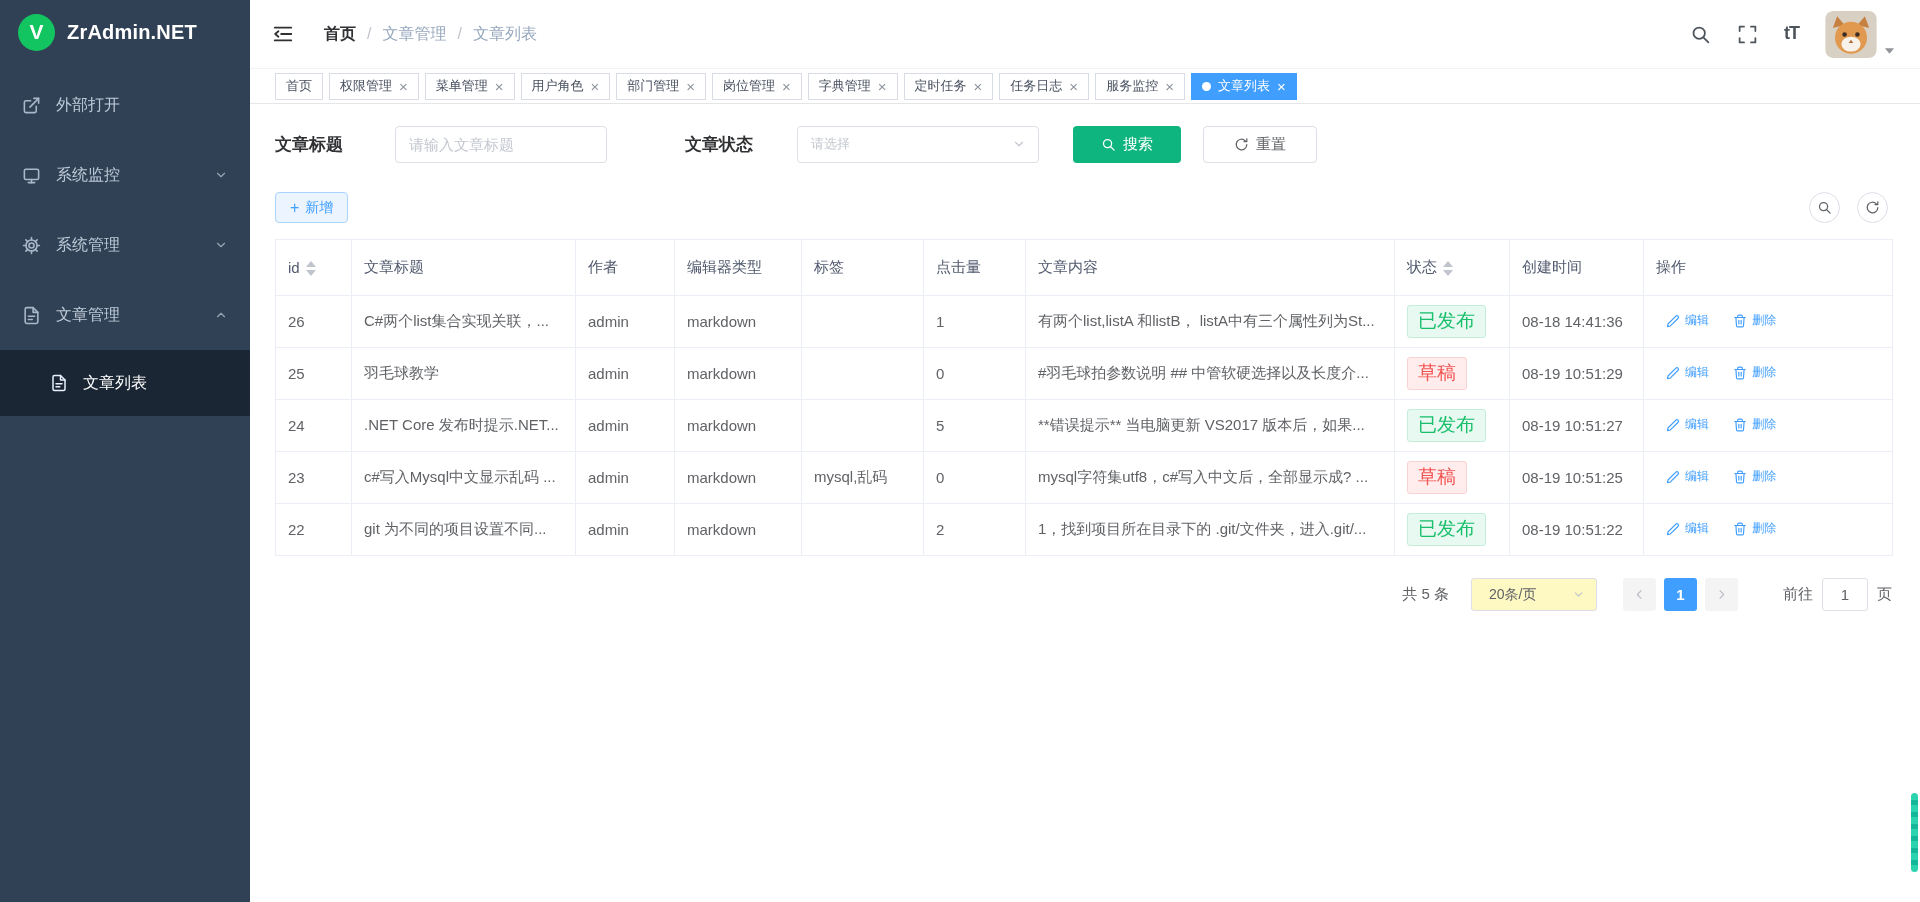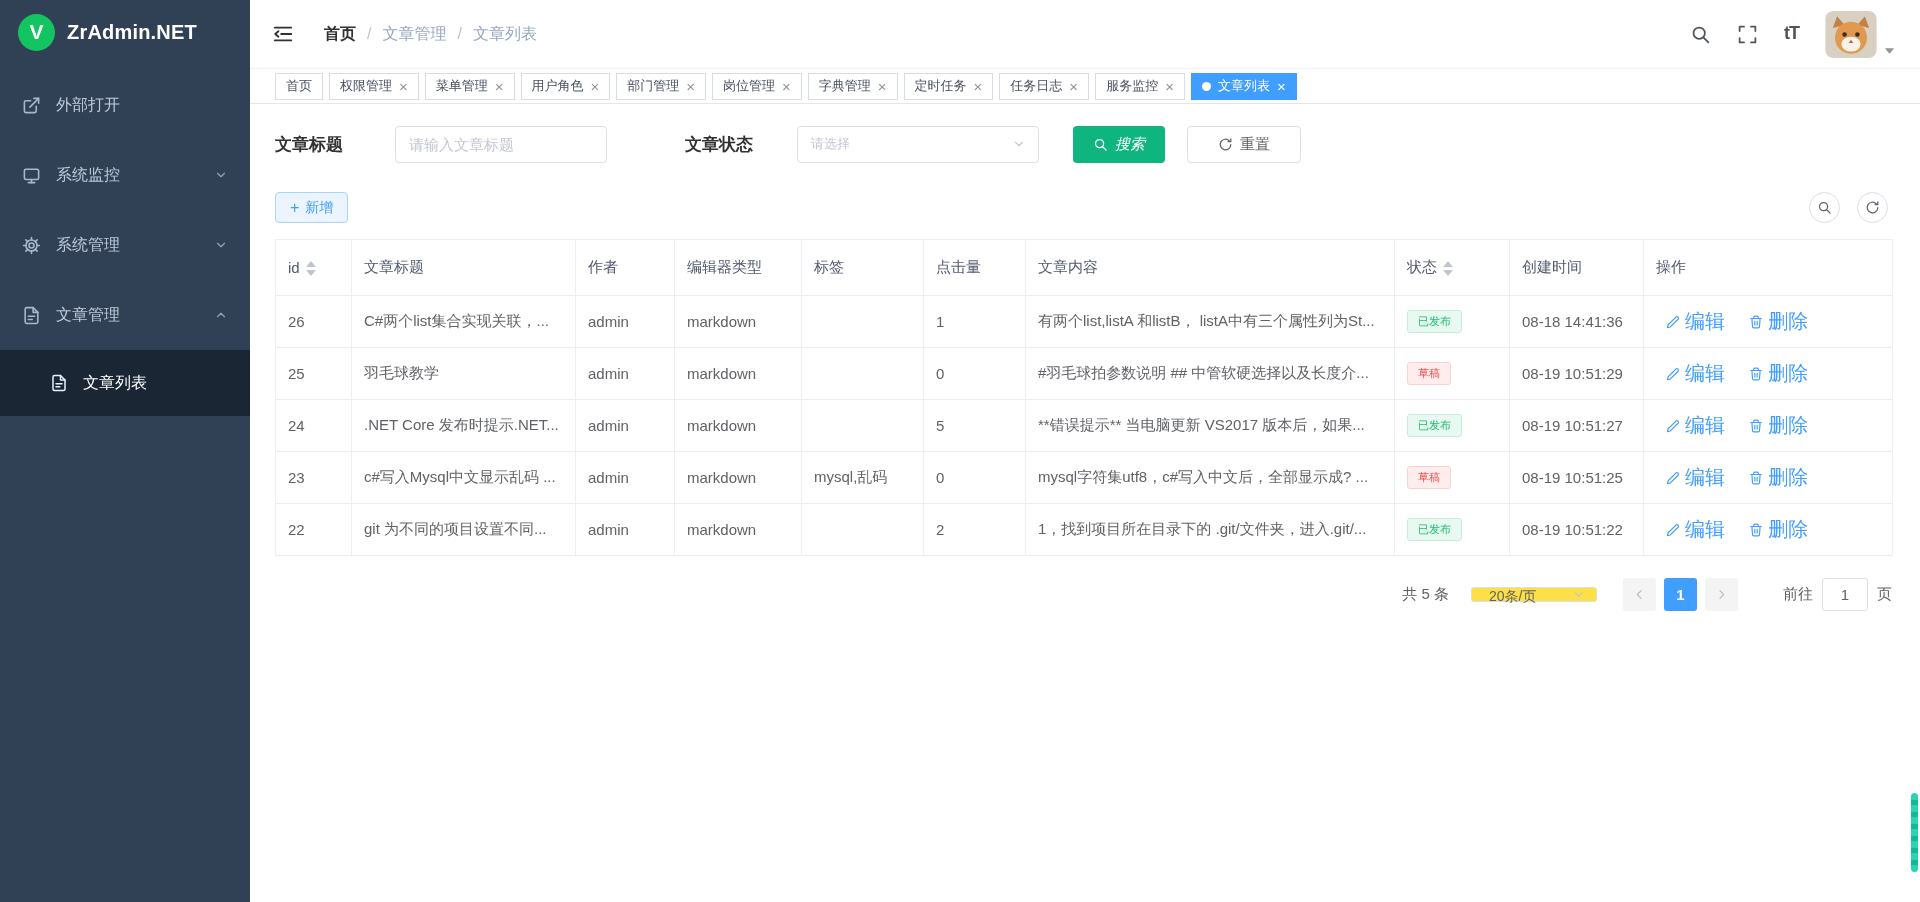--- a/index.html
+++ b/index.html
@@ -62,21 +62,21 @@
   .lab2{margin-left:78px; margin-right:44px;}
   .filter-input{width:212px; height:37px; border:1px solid #dcdfe6; border-radius:4px; padding:0 13px;
     font-size:15px; color:#606266; outline:none; font-family:inherit;}
   .filter-input::placeholder{color:#c3c7cf;}
   .select{width:242px; height:37px; border:1px solid #dcdfe6; border-radius:4px; padding:0 12px 0 13px;
     display:flex; align-items:center; justify-content:space-between; cursor:pointer; background:#fff;}
   .select-placeholder{color:#c3c7cf; font-size:13px;}
   .sel-chev{width:14px; height:14px; color:#c0c4cc;}
   .btn{display:inline-flex; align-items:center; gap:7px; height:37px; border-radius:4px; font-size:15px;
     cursor:pointer; font-family:inherit; border:1px solid transparent;}
-  .btn-search{margin-left:34px; padding:0 20px; background:var(--search-btn,#0fb57e); color:#fff; border:none;font-style:italic;}
+  .btn-search{margin-left:34px; padding:0 28px; background:var(--search-btn,#0fb57e); color:#fff; border:none;}
   .btn-reset{margin-left:22px; padding:0 30px; background:#fff; color:#606266; border:1px solid #dcdfe6;}
   .btn-ic{width:15px; height:15px;}
 
   
   .toolbar-row{display:flex; align-items:center; justify-content:space-between; margin-bottom:16px;}
   .btn-add{height:31px; padding:0 14px; display:inline-flex; align-items:center; gap:6px; font-size:14px;
     background:#ecf5ff; border:1px solid #a9d4ff; color:var(--primary,#409eff); border-radius:4px; cursor:pointer; font-family:inherit;}
   .btn-add .plus{font-size:16px; line-height:1;}
   .toolbar-right{display:flex; align-items:center; gap:17px; padding-right:4px;}
   .circle-btn{width:31px; height:31px; border-radius:50%; border:1px solid #dcdfe6; background:#fff; color:#5f6368;
@@ -87,34 +87,34 @@
   table.grid{width:1617px; border-collapse:collapse; table-layout:fixed; font-size:15px;}
   .grid th,.grid td{border:1px solid #ebeef5; padding:0 12px; text-align:left; vertical-align:middle;
     white-space:nowrap; overflow:hidden; text-overflow:ellipsis;}
   .grid th{height:56px; color:#515a6e; font-weight:normal; background:#fff;}
   .grid td{height:52px; color:#606266;}
   .c-center{text-align:center;}
   .sort{display:inline-flex; flex-direction:column; gap:3px; margin-left:6px; vertical-align:middle; cursor:pointer;}
   .sort i{width:0; height:0; border-left:5px solid transparent; border-right:5px solid transparent; display:block;}
   .sort .up{border-bottom:6px solid #c0c4cc;}
   .sort .down{border-top:6px solid #c0c4cc;}
-  .badge{display:inline-block; padding:4px 10px; border-radius:3px; font-size:11px; line-height:1.2;}
+  .badge{display:inline-block; padding:4px 10px; border-radius:3px; font-size:19px; line-height:1.2;}
   .badge.published{background:#e7f9f0; color:#19be6b; border:1px solid #c5eeda;}
   .badge.draft{background:#ffecec; color:#f25252; border:1px solid #fbd2d2;}
-  .op{display:inline-flex; align-items:center; gap:5px; color:var(--primary,#409eff); font-size:20px;
+  .op{display:inline-flex; align-items:center; gap:5px; color:var(--primary,#409eff); font-size:12px;
     cursor:pointer; margin:0 10px; text-decoration:none;}
   .op-ic{width:14px; height:14px; display:block;}
   .op-ic svg{width:14px; height:14px;}
 
   
   .pagination{display:flex; align-items:center; justify-content:flex-end; margin-top:22px; padding-bottom:24px;
     font-size:15px; color:#606266;}
   .pg-total{margin-right:22px;}
-  .page-size-select{width:126px; height:15px; border:1px solid #dcdfe6; border-radius:3px; background:#fde047;
-    display:flex; align-items:flex-start; justify-content:space-between; padding:0 10px 0 17px; font-size:14px;
+  .page-size-select{width:126px; height:33px; border:1px solid #dcdfe6; border-radius:3px; background:#fef9c3;
+    display:flex; align-items:center; justify-content:space-between; padding:0 10px 0 17px; font-size:14px;
     color:#606266; cursor:pointer; margin-right:26px;}
   .pager-btn{width:33px; height:33px; border:none; border-radius:3px; background:#f4f4f5; color:#b8bcc3;
     display:flex; align-items:center; justify-content:center; cursor:pointer;}
   .pager-btn svg{width:13px; height:13px;}
   .pager-num{width:33px; height:33px; border:none; border-radius:3px; margin:0 8px; font-size:15px; font-weight:600;
     display:flex; align-items:center; justify-content:center; cursor:pointer; font-family:inherit;}
   .pager-num.active{background:var(--primary,#409eff); color:#fff;}
   .goto-label{margin-left:45px;}
   .goto-input{width:46px; height:33px; margin:0 9px; border:1px solid #dcdfe6; border-radius:3px; text-align:center;
     font-size:15px; color:#606266; outline:none; font-family:inherit;}

